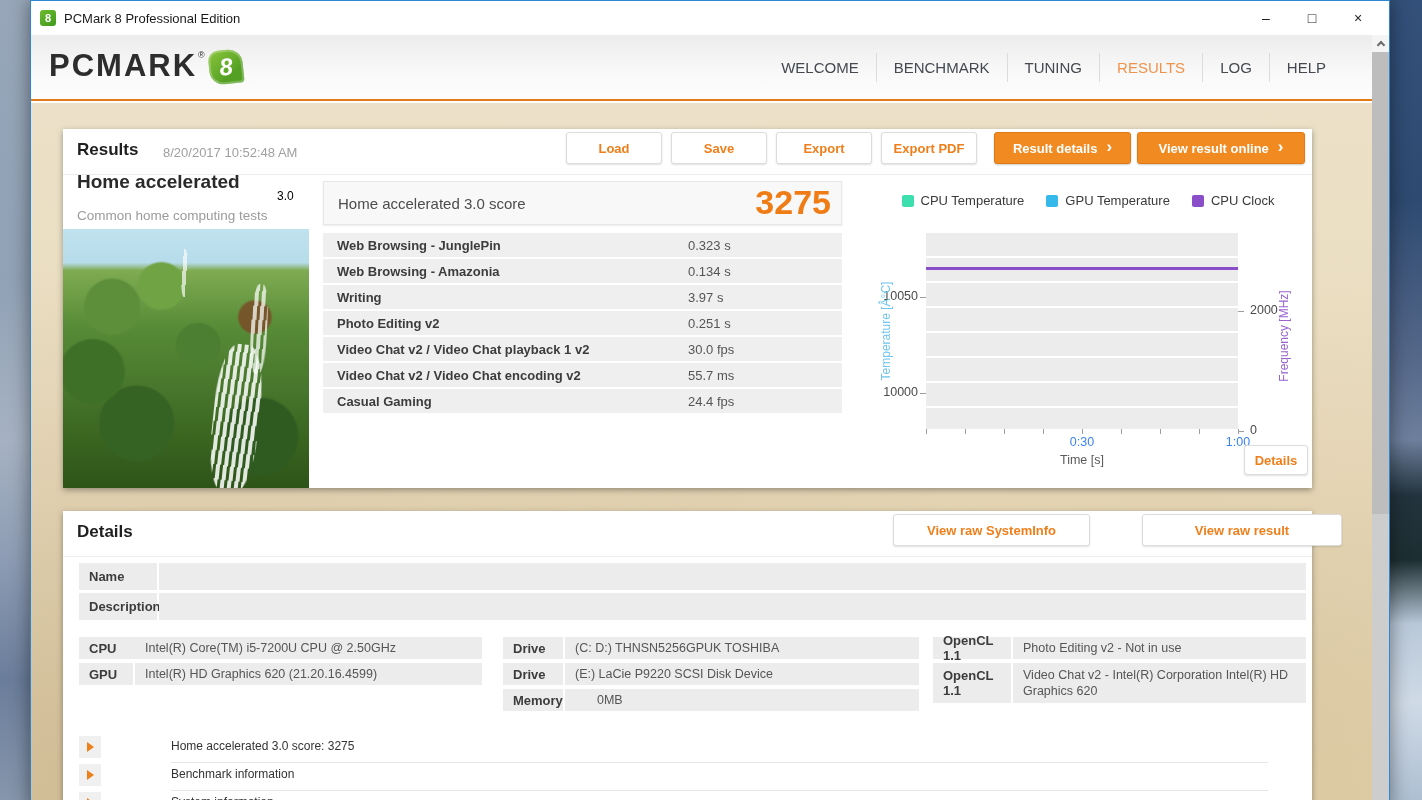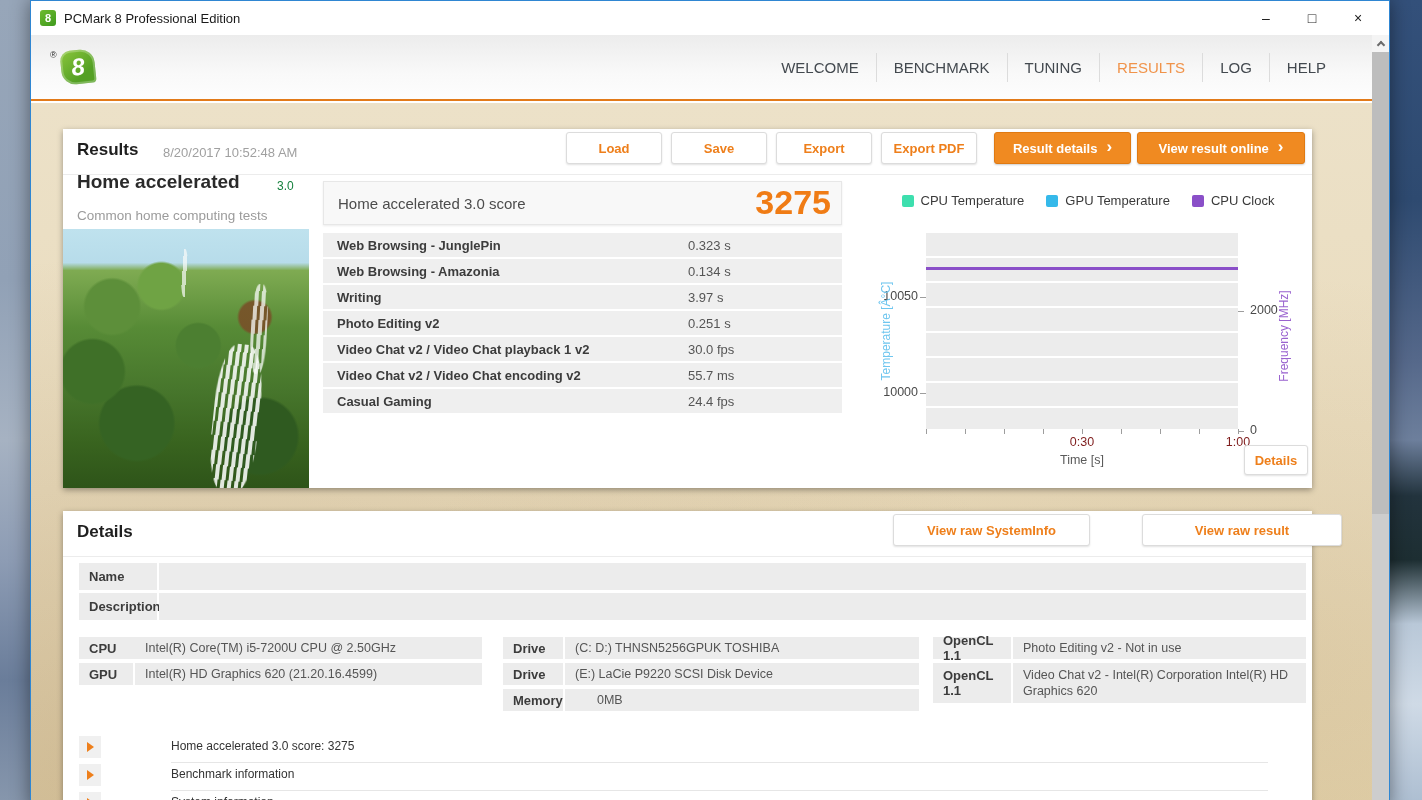--- a/index.html
+++ b/index.html
@@ -87,21 +87,21 @@
   .hd-divider{ position:absolute; left:0; right:0; top:45px; border-top:1px solid #ececec; }
 
   .btn{ position:absolute; top:3px; height:32px; border-radius:3px; font-size:13px; font-weight:bold;
     display:flex; align-items:center; justify-content:center; cursor:pointer; }
   .btn-light{ background:#fff; border:1px solid #dcdcdc; color:#ee7f1b; box-shadow:0 1px 2px rgba(0,0,0,.12); }
   .btn-orange{ background:#f08a21; border:1px solid #e07a12; color:#fff; box-shadow:0 1px 2px rgba(0,0,0,.2); }
   .btn .chev{ font-size:17px; font-weight:bold; margin-left:9px; margin-top:-2px; }
 
   
   .test-title{ position:absolute; left:14px; top:42px; font-size:19px; font-weight:bold; color:#2a2a2a; }
-  .test-ver{ position:absolute; left:214px; top:50px; font-size:12px; color:#15803d; }
+  .test-ver{ position:absolute; left:214px; top:60px; font-size:12px; color:#000000; }
   .test-desc{ position:absolute; left:14px; top:79px; font-size:13.5px; color:#9b9b9b; }
   .test-image{
     position:absolute; left:0; top:100px; width:246px; height:259px; overflow:hidden;
     background:
       radial-gradient(circle at 78% 34%, rgba(120,80,40,.9) 0 6%, transparent 7%),
       radial-gradient(circle at 20% 30%, #5d8f3a 0 10%, transparent 11%),
       radial-gradient(circle at 40% 22%, #6fa344 0 9%, transparent 10%),
       radial-gradient(circle at 12% 55%, #3f7028 0 12%, transparent 13%),
       radial-gradient(circle at 55% 45%, #4c7f31 0 11%, transparent 12%),
       radial-gradient(circle at 30% 75%, #356323 0 14%, transparent 15%),
@@ -137,21 +137,21 @@
     background:repeating-linear-gradient(180deg, transparent 0 23px, #ffffff 23px 25px); }
   .clock-line{ position:absolute; left:0; right:0; top:34px; height:3px; background:#8a4fc8; }
   .ytick-l{ position:absolute; left:793px; width:62px; height:16px; font-size:12.5px; color:#4a4a4a; text-align:right; }
   .ytick-r{ position:absolute; left:1187px; width:50px; height:16px; font-size:12.5px; color:#4a4a4a; text-align:left; }
   .tickmark{ position:absolute; background:#9d9d9d; }
   .axis-title{ position:absolute; width:150px; height:14px; font-size:12px; text-align:center; }
   .axis-left{ left:748px; top:195px; transform:rotate(-90deg); color:#6fc6ef; }
   .axis-right{ left:1146px; top:200px; transform:rotate(-90deg); color:#9a63cf; }
   .xticks{ position:absolute; left:863px; top:300px; width:313px; height:5px;
     background:repeating-linear-gradient(90deg,#9d9d9d 0 1px, transparent 1px 39px); }
-  .xtick-label{ position:absolute; top:306px; width:60px; font-size:12.5px; color:#7f1d1d; text-align:center; }
+  .xtick-label{ position:absolute; top:306px; width:60px; font-size:12.5px; color:#3b82f6; text-align:center; }
   .x-title{ position:absolute; left:969px; top:324px; width:100px; font-size:12.5px; color:#5a5a5a; text-align:center; }
   .details-btn{ left:1181px; top:316px; width:64px; height:30px; }
 
   
   .meta-row{ position:absolute; left:0; width:1249px; height:27px; }
   .meta-label{ position:absolute; left:16px; top:0; width:78px; height:27px; background:#ececec;
     font-size:13px; font-weight:bold; color:#3c3c3c; display:flex; align-items:center; padding-left:10px; }
   .meta-value{ position:absolute; left:96px; top:0; width:1147px; height:27px; background:#ececec;
     font-size:13px; color:#555; display:flex; align-items:center; padding-left:10px; }
   .hw-label{ position:absolute; background:#ececec; font-size:13px; font-weight:bold; color:#3c3c3c;
@@ -178,20 +178,21 @@
     <div class="titlebar-text">PCMark 8 Professional Edition</div>
     <div class="win-controls">
       <div class="win-btn">–</div>
       <div class="win-btn">□</div>
       <div class="win-btn">×</div>
     </div>
   </div>
 
   <div class="appheader">
     <div class="logo">
+      <span class="logo-text">PCMARK</span>
       <span class="logo-reg">®</span>
       <span class="logo-mark">8</span>
     </div>
     <ul class="nav">
       <li>WELCOME</li>
       <li>BENCHMARK</li>
       <li>TUNING</li>
       <li class="active">RESULTS</li>
       <li>LOG</li>
       <li>HELP</li>

